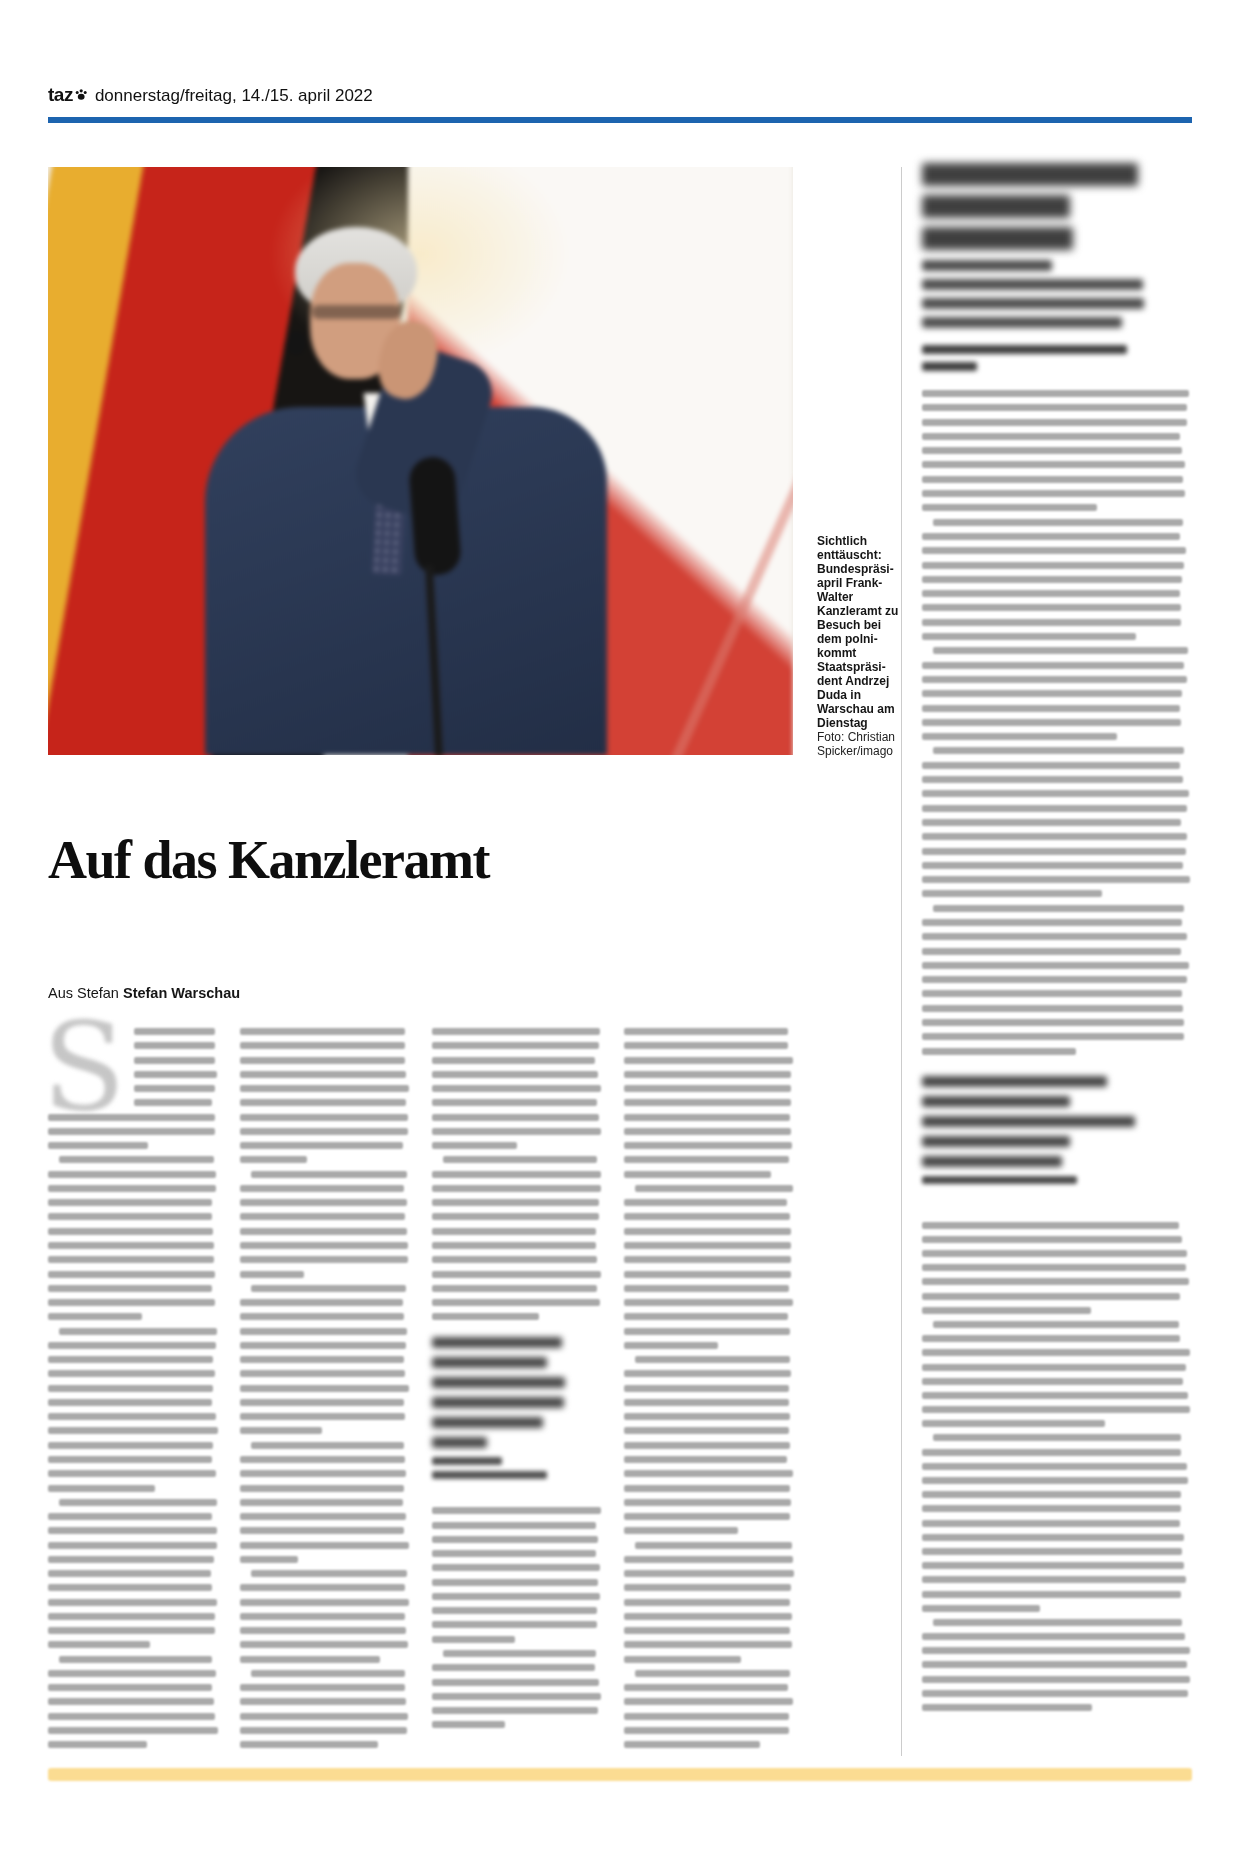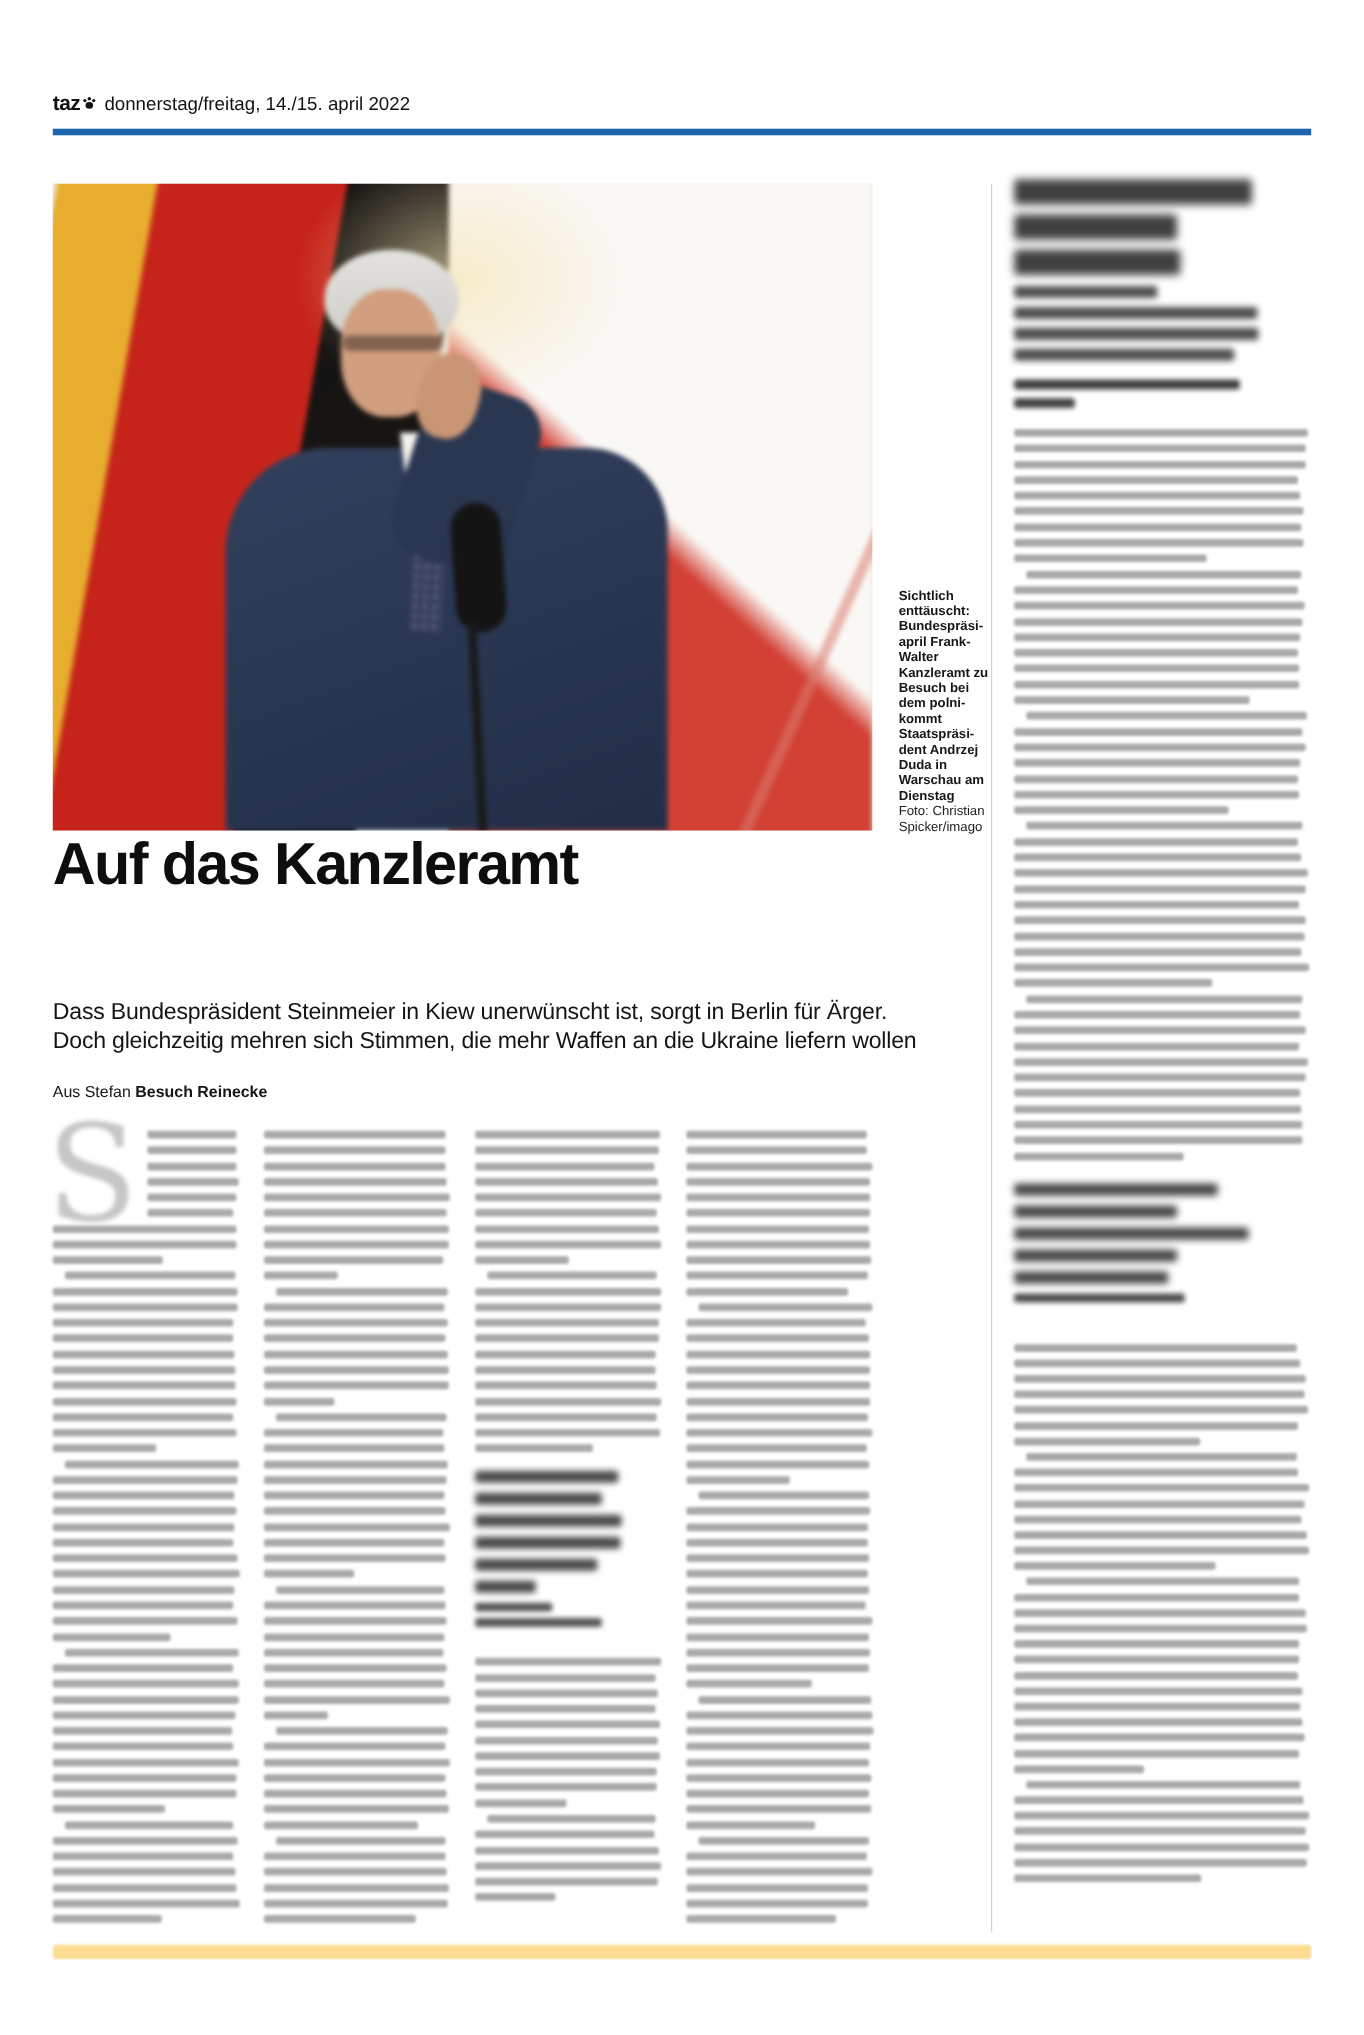--- a/index.html
+++ b/index.html
@@ -49,21 +49,21 @@
      background-size:9px 9px;border-radius:4px;}
   .micfoam{position:absolute;left:372px;top:298px;width:46px;height:118px;border-radius:24px;
      background:#141414;transform:rotate(-4deg);}
   .microd{position:absolute;left:390px;top:406px;width:8px;height:192px;background:#1a1a1a;transform:rotate(-3deg);}
 
   
   .caption{left:817px;top:534px;width:84px;font-size:12px;line-height:14px;font-weight:700;color:#161616;}
   .caption .credit{font-weight:400;color:#222;}
 
   
-  .headline{left:48px;top:758px;font-family:Liberation Sans, sans-serif;font-weight:700;
+  .headline{left:48px;top:832px;font-family:Liberation Serif, serif;font-weight:700;
      font-size:54px;line-height:57px;letter-spacing:-1.5px;color:#0e0e0e;}
   .standfirst{left:48px;top:906px;font-size:21px;line-height:27px;color:#141414;letter-spacing:-0.2px;}
   .byline{left:48px;top:985px;font-size:14.5px;color:#161616;}
   .byline b{font-weight:700;}
 
   
   .cols{left:48px;top:1028px;width:745px;height:730px;}
   .col{position:absolute;top:0;width:170px;}
   .dropcap{position:absolute;left:-6px;top:-22px;font-family:"DejaVu Serif",serif;
      font-size:122px;line-height:122px;color:#c6c6c6;filter:blur(2px);font-weight:400;}
@@ -133,26 +133,22 @@
       </div>
     <div class="credit">
         <div class="capline">Foto: Christian</div>
         <div class="capline">Spicker/imago</div>
       </div>
   </div>
 
   <div class="abs headline">
     <div>Auf das Kanzleramt</div>
   </div>
-  <div class="abs standfirst">
-    <div>Dass Bundespräsident Steinmeier in Kiew unerwünscht ist, sorgt in Berlin für Ärger.</div>
-    <div>Doch gleichzeitig mehren sich Stimmen, die mehr Waffen an die Ukraine liefern wollen</div>
-  </div>
   <div class="abs byline">
-    <span>Aus Stefan</span>&nbsp;<b>Besuch Reinecke</b>
+    <span>Aus Stefan</span>&nbsp;<b>Stefan Warschau</b>
   </div>
 
   <div class="abs cols">
     <div class="col" style="left:0">
       <div class="dropcap">S</div>
       <div class="blur-block" style="filter: blur(1.3px);">
           <div style="height: 7px; margin-bottom: 7.27px; background: rgb(169, 169, 169); margin-left: 86px; width: calc(98.1% - 86px);"></div>
           <div style="height: 7px; margin-bottom: 7.27px; background: rgb(169, 169, 169); margin-left: 86px; width: calc(98.4% - 86px);"></div>
           <div style="height: 7px; margin-bottom: 7.27px; background: rgb(169, 169, 169); margin-left: 86px; width: calc(98.4% - 86px);"></div>
           <div style="height: 7px; margin-bottom: 7.27px; background: rgb(169, 169, 169); margin-left: 86px; width: calc(99.4% - 86px);"></div>

